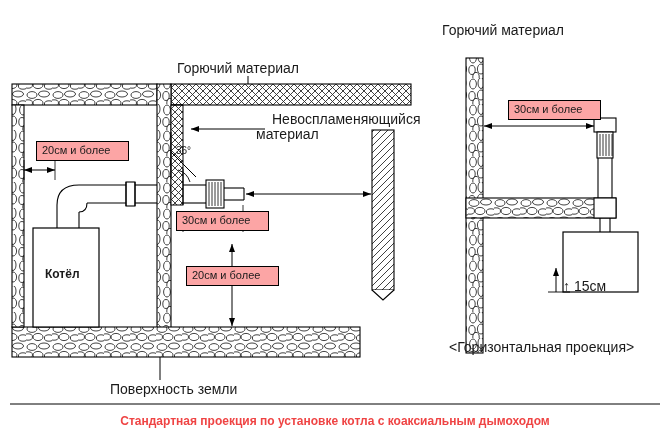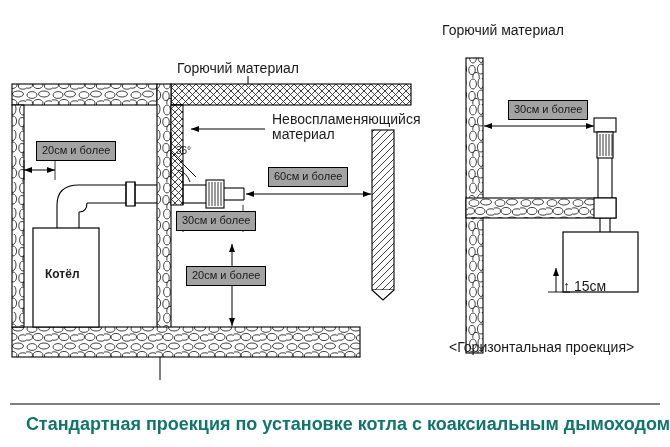--- a/index.html
+++ b/index.html
@@ -25,36 +25,36 @@
   .lbl {
     position: absolute;
     font-family: "Liberation Sans", sans-serif;
     font-size: 14px;
     color: #1a1a1a;
     white-space: nowrap;
     line-height: 13px;
   }
   .lbl.boxed {
     border: 1px solid #000000;
-    background: #a3a3a3;
-    padding: 2px 5px 3px 5px;
+    background: #fca5a5;
+    padding: 2px 18px 3px 5px;
     font-size: 11px;
   }
   .lbl.small {
     font-size: 10px;
   }
   .caption {
     position: absolute;
     left: 0;
     right: 0;
-    text-align: right;
+    text-align: center;
     font-family: "Liberation Sans", sans-serif;
-    font-size: 18px;
+    font-size: 12px;
     font-weight: bold;
-    color: #0f766e;
+    color: #ef4444;
   }
 </style>
 </head>
 <body>
 
 <div id="root">
 
   <svg id="diagram-svg" viewBox="0 0 670 447">
     <defs>
 
@@ -230,34 +230,34 @@
       <path d="M556,292 L556,268" marker-end="url(#arrowEnd)"></path>
       <path d="M548,292 L570,292" stroke-width="0.9"></path>
     </g>
 
     <line x1="10" y1="404" x2="660" y2="404" stroke="#000000" stroke-width="1"></line>
   </svg>
 
   <div class="lbl" style="left:177px; top:62px;">Горючий материал</div>
 
   <div class="lbl" style="left:272px; top:113px;">Невоспламеняющийся</div>
-  <div class="lbl" style="left:272px; top:128px;">материал</div>
+  <div class="lbl" style="left:256px; top:128px;">материал</div>
 
   <div class="lbl small" style="left:176px; top:144px;">36°</div>
 
   <div class="lbl boxed" style="left:36px; top:141px;">20см и более</div>
 
   <div class="lbl boxed" style="left:176px; top:211px;">30см и более</div>
 
-  <div class="lbl boxed" style="left:268px; top:167px;">60см и более</div>
 
   <div class="lbl boxed" style="left:186px; top:266px;">20см и более</div>
 
   <div class="lbl" style="left:45px; top:268px; font-size:12px;font-weight:bold;">Котёл</div>
 
+  <div class="lbl" style="left:110px; top:383px;">Поверхность земли</div>
 
   <div class="lbl" style="left:442px; top:24px;">Горючий материал</div>
 
   <div class="lbl boxed" style="left:508px; top:100px;">30см и более</div>
 
   <div class="lbl" style="left:563px; top:280px;">↑ 15см</div>
 
   <div class="lbl" style="left:449px; top:341px; font-size:14px;">&lt;Горизонтальная проекция&gt;</div>
 
   <div class="caption" style="top:414px;">Стандартная проекция по установке котла с коаксиальным дымоходом</div>

